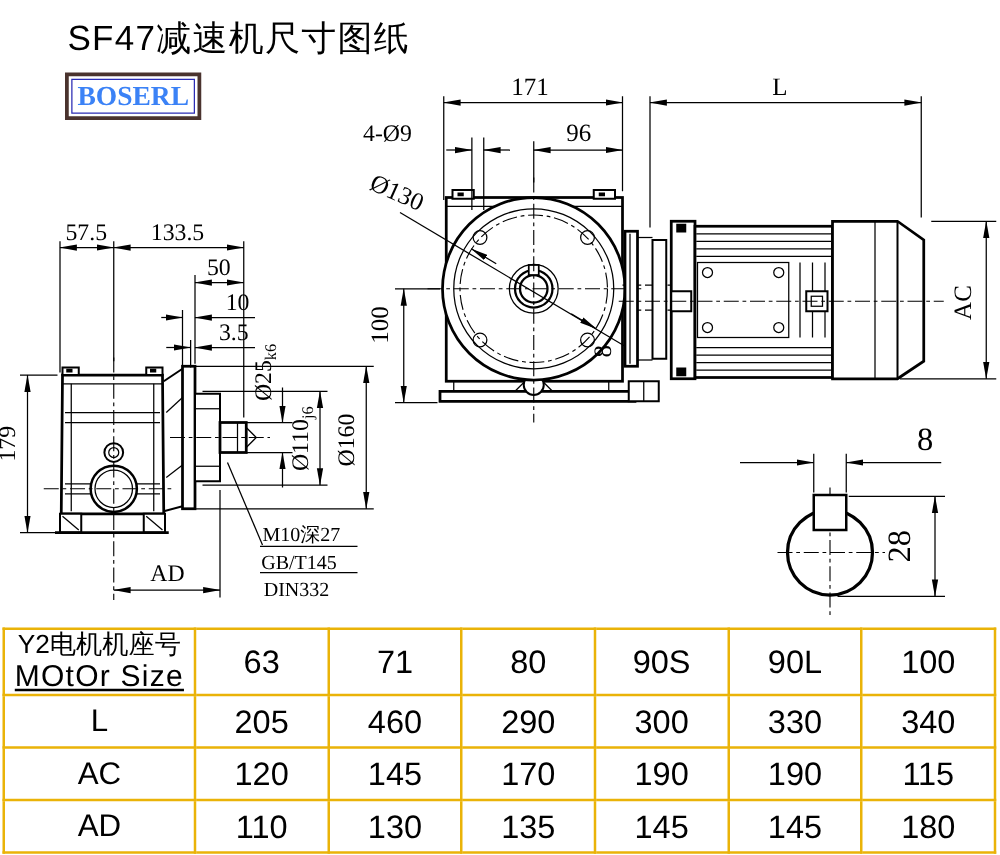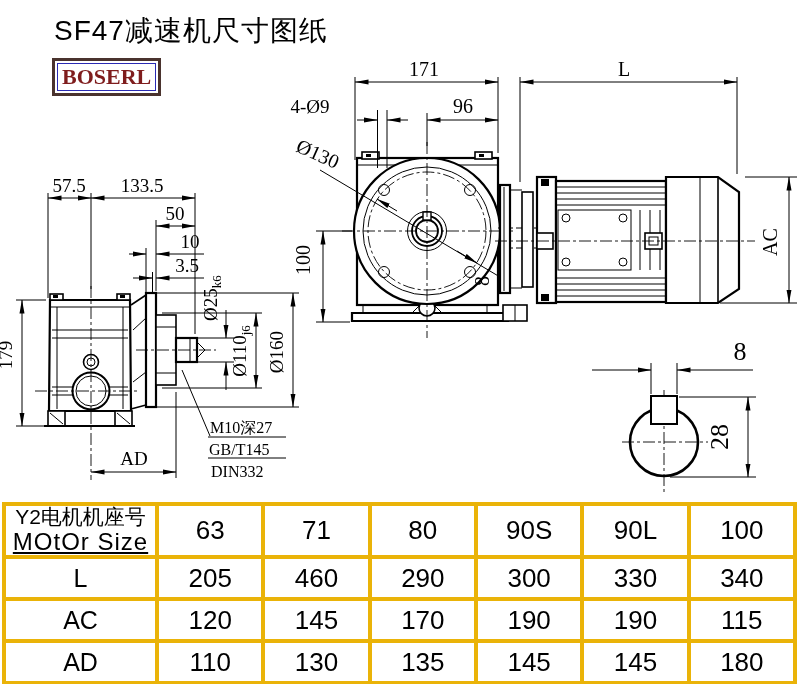--- a/index.html
+++ b/index.html
@@ -1,42 +1,42 @@
 <!DOCTYPE html>
 <html><head>
 <meta charset="utf-8">
 <style>
   *{box-sizing:border-box}
   html,body{margin:0;padding:0}
   body{width:800px;height:684px;background:#fff;position:relative;overflow:hidden;
        font-family:"Liberation Sans","DejaVu Sans",sans-serif;color:#000}
   .title{position:absolute;left:54px;top:12px;font-size:28px;font-weight:normal;letter-spacing:1px;white-space:nowrap}
   .logo{position:absolute;left:52px;top:58px;border:3px solid #4a332e;padding:2px;background:#fff;line-height:0}
-  .logo-inner{display:inline-block;border:1px solid #2b2bb4;color:#7f1d1d;
+  .logo-inner{display:inline-block;border:1px solid #2b2bb4;color:#3b82f6;
               font-family:"Liberation Serif","DejaVu Serif",serif;font-weight:bold;
               font-size:22px;line-height:26px;padding:0 4px}
   svg.drawing{position:absolute;left:0;top:0}
   svg .o{stroke:#000;stroke-width:2.2;fill:none;stroke-linejoin:miter}
   svg .o2{stroke:#000;stroke-width:2.6;fill:none}
   svg .o15{stroke:#000;stroke-width:1.6;fill:none}
   svg .t{stroke:#000;stroke-width:1;fill:none}
   svg .dim{stroke:#000;stroke-width:1;fill:none}
   svg .cl{stroke:#000;stroke-width:0.9;fill:none;stroke-dasharray:12 3 3 3}
   svg .hd{stroke:#000;stroke-width:1;fill:none;stroke-dasharray:6 3}
   svg .wf{fill:#fff}
   svg .blk{fill:#000;stroke:none}
   svg text{fill:#000}
   .dt{font:19px "Liberation Serif","DejaVu Serif",serif}
   .dt20{font:20px "Liberation Serif","DejaVu Serif",serif}
   .big{font:26px "Liberation Serif","DejaVu Serif",serif}
   .note{font:16px "Liberation Serif","DejaVu Serif",serif}
   .sub{font-size:13px}
   table.dim-table{position:absolute;left:2px;top:502px;width:795px;height:180px;
        border-collapse:collapse;table-layout:fixed;text-align:center}
-  table.dim-table td{border:4px solid #eab308;padding:0;vertical-align:middle}
+  table.dim-table td{border:2px solid #eab308;padding:0;vertical-align:middle}
   td.hcell{line-height:1.05;padding:2px 0}
   .hcn{font-size:21px}
   .hen{font-size:24px;text-decoration:underline;letter-spacing:1px}
   .num{font-size:26px}
   .rlab{font-size:25px}
   tr.hdr td{height:53px;font-size:26px}
   tr.data td{height:42px}
 </style>
 </head>
 <body>

